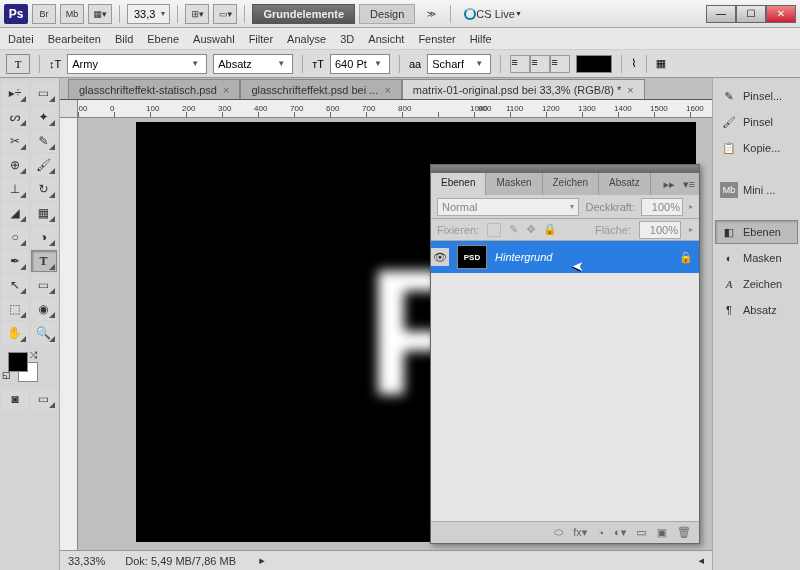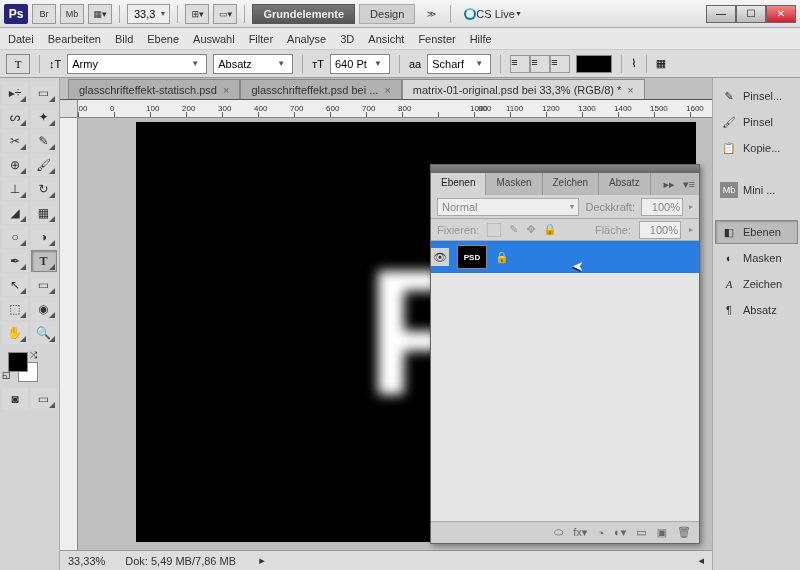--- a/index.html
+++ b/index.html
@@ -362,20 +362,21 @@
     <span>Fläche:</span>
     <div class="lp-num">
         <span>100%</span>
       </div>
     <span style="font-size:8px;color:#888">▸</span>
   </div>
   <div class="lp-list">
     <div class="layer-row">
       <div class="eye">👁</div>
       <div class="thumb">PSD</div>
+      <span class="layer-name">Hintergrund</span>
       <span class="lock-icon">🔒</span>
     </div>
   </div>
   <div class="lp-bottom">
     <span>⬭</span>
     <span>fx▾</span>
     <span>◔</span>
     <span>◐▾</span>
     <span>▭</span>
     <span>▣</span>

